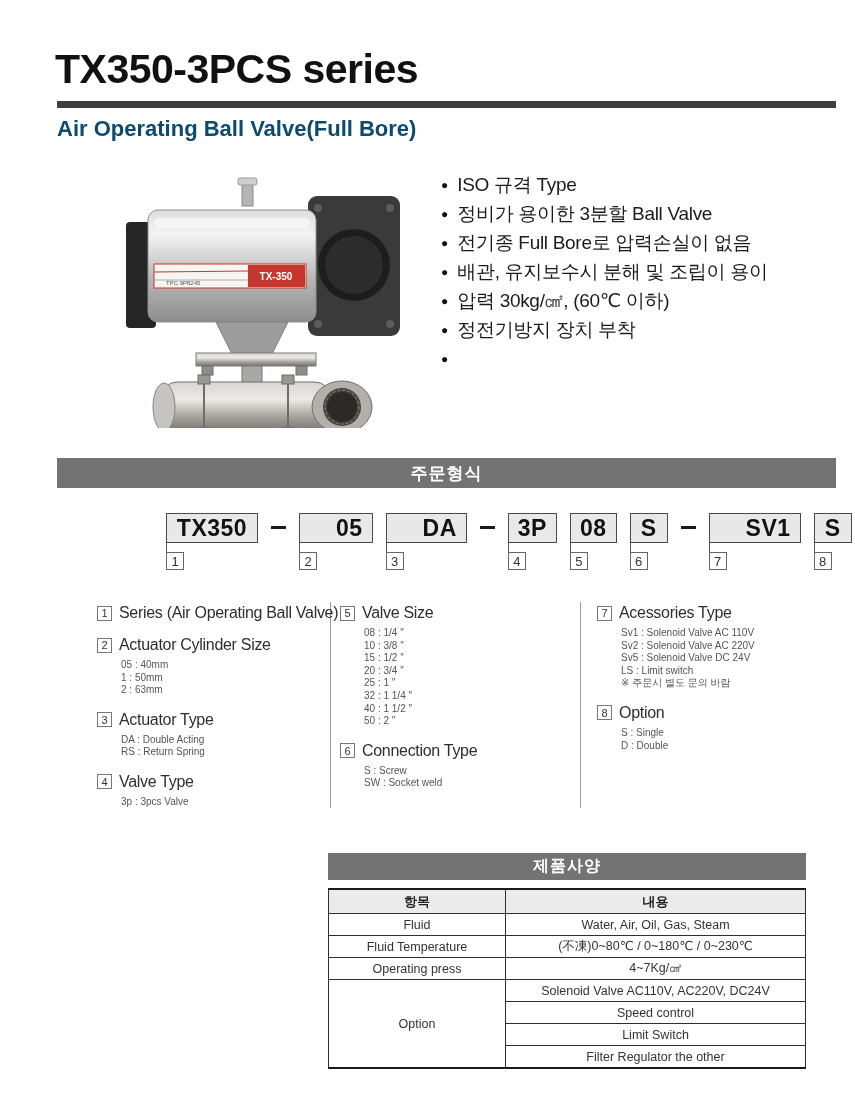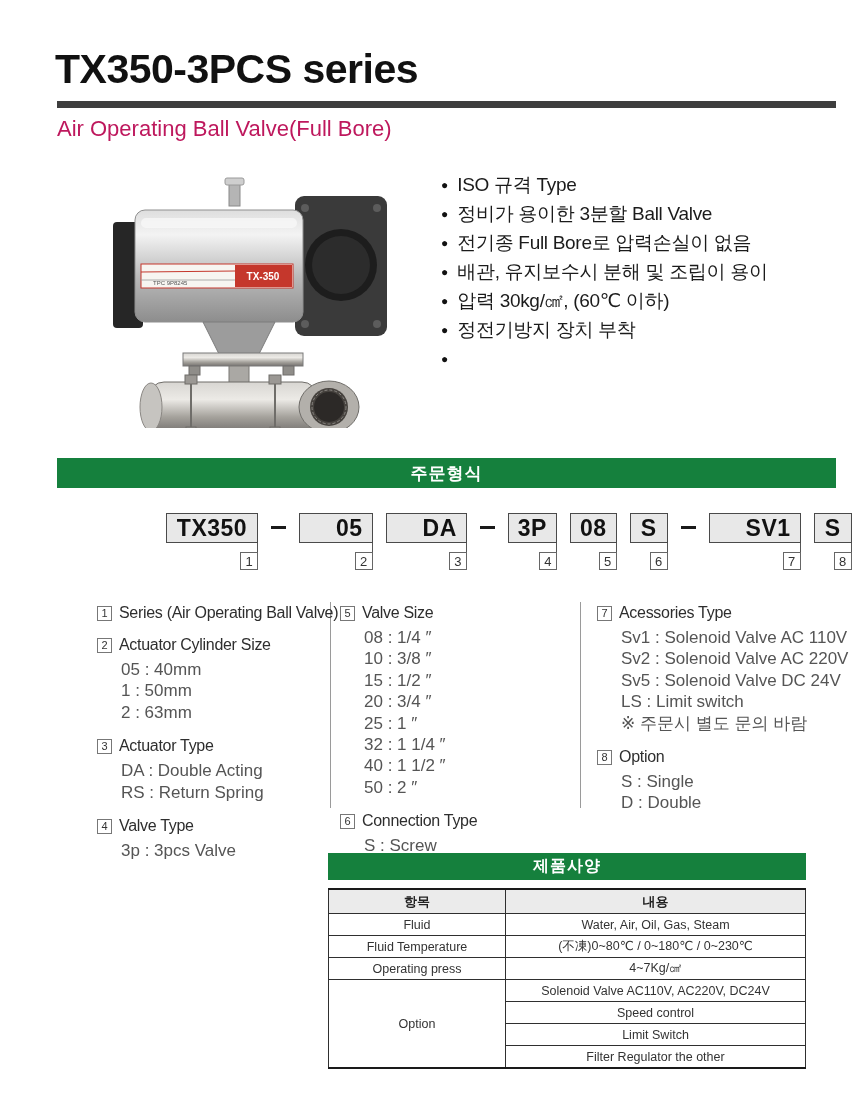--- a/index.html
+++ b/index.html
@@ -4,35 +4,35 @@
 <style>
   html,body{margin:0;padding:0;background:#ffffff;}
   .page{
     position:relative;width:855px;height:1104px;background:#ffffff;
     font-family:"Liberation Sans","DejaVu Sans",sans-serif;color:#1c1c1c;overflow:hidden;
   }
   
   .kicker{position:absolute;left:57px;top:16px;font-size:24px;font-weight:400;letter-spacing:-0.5px;color:#1b1b1b;}
   .title{position:absolute;left:55px;top:46px;font-size:41px;font-weight:700;letter-spacing:-0.5px;color:#111;}
   .title-rule{position:absolute;left:57px;top:101px;width:779px;height:7px;background:#3e3e3e;}
-  .subtitle{position:absolute;left:57px;top:116px;font-size:22px;font-weight:400;color:#be185d;}
-  
-  .photo{position:absolute;left:83px;top:168px;width:310px;height:260px;}
+  .subtitle{position:absolute;left:57px;top:116px;font-size:22px;font-weight:700;color:#0c4a6e;}
+  
+  .photo{position:absolute;left:96px;top:168px;width:310px;height:260px;}
   .features{position:absolute;left:441px;top:176px;margin:0;padding:0;list-style:none;}
   .features li{display:flex;align-items:center;margin-bottom:11px;height:18px;}
   .bullet{font-size:12px;margin-right:9px;color:#111;line-height:1;}
   .feat-text{font-size:19px;color:#1b1b1b;letter-spacing:-0.3px;}
   
-  .section-bar{position:absolute;background:#15803d;color:#ffffff;font-weight:700;
+  .section-bar{position:absolute;background:#737373;color:#ffffff;font-weight:700;
     display:flex;align-items:center;justify-content:center;letter-spacing:1px;}
   .order-bar{left:57px;top:458px;width:779px;height:30px;font-size:17px;}
   .spec-bar{left:328px;top:853px;width:478px;height:27px;font-size:16px;}
   
   .code-row{position:absolute;left:166px;top:513px;display:flex;align-items:flex-start;gap:13px;}
-  .code-unit{display:flex;flex-direction:column;align-items:flex-end;}
+  .code-unit{display:flex;flex-direction:column;align-items:flex-start;}
   .code-box{height:30px;display:flex;align-items:center;justify-content:center;
     background:#e8e8e8;border:1px solid #4a4a4a;font-size:23px;font-weight:700;color:#111;
     padding:0 9px;box-sizing:border-box;letter-spacing:0.5px;}
   .code-box.w-lg{min-width:92px;} .code-box.w-md{min-width:50px;padding-left:36px;} .code-box.w-sm{min-width:38px;}
   .code-line{width:1px;height:9px;background:#555;}
   .code-chip{width:18px;height:18px;border:1px solid #666;display:flex;align-items:center;
     justify-content:center;font-size:13px;color:#333;background:#fff;box-sizing:border-box;}
   .code-dash{width:15px;height:3px;background:#1a1a1a;margin-top:13px;align-self:flex-start;}
   
   .legend-col{position:absolute;top:604px;}
@@ -40,21 +40,21 @@
   .legend-col-2{left:340px;width:225px;}
   .legend-col-3{left:597px;width:240px;}
   .vdiv{position:absolute;top:602px;height:206px;width:1px;background:#9a9a9a;}
   .vdiv1{left:330px;} .vdiv2{left:580px;}
   .legend-item{margin-bottom:14px;}
   .legend-title-row{display:flex;align-items:center;gap:7px;}
   .num-chip{width:15px;height:15px;border:1px solid #777;display:flex;align-items:center;
     justify-content:center;font-size:11px;color:#333;flex:0 0 auto;box-sizing:border-box;background:#fff;}
   .legend-title{font-size:16px;color:#2e2e2e;letter-spacing:-0.3px;white-space:nowrap;}
   .legend-lines{margin:5px 0 0 24px;}
-  .legend-line{font-size:17px;color:#555;line-height:1.26;white-space:nowrap;}
+  .legend-line{font-size:10px;color:#555;line-height:1.26;white-space:nowrap;}
   
   .spec-table{position:absolute;left:328px;top:888px;width:478px;border-collapse:collapse;
     table-layout:fixed;border-top:2px solid #1a1a1a;border-bottom:2px solid #1a1a1a;border-radius:18px;}
   .spec-table th,.spec-table td{border:1px solid #2f2f2f;text-align:center;vertical-align:middle;
     padding:0;font-size:12.5px;color:#333;}
   .spec-table th{height:23px;background:#ebebeb;font-size:13px;font-weight:700;color:#222;}
   .spec-table td{height:21px;}
   .spec-table col.c1{width:177px;}
 </style>
 </head>

